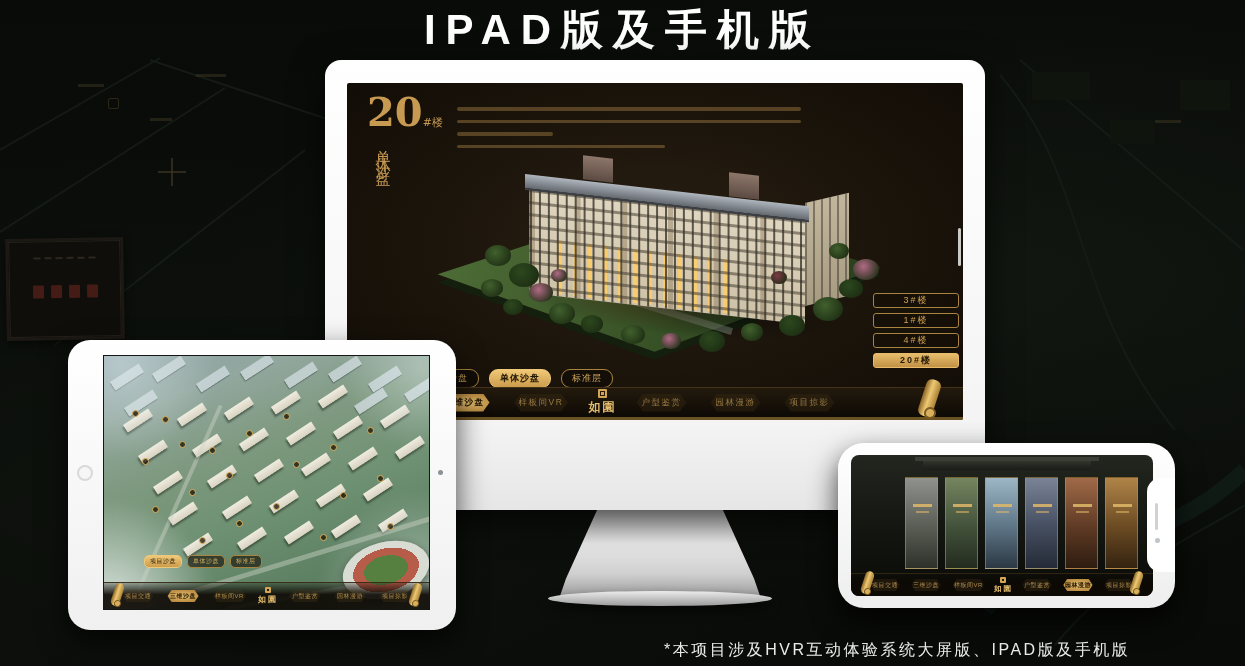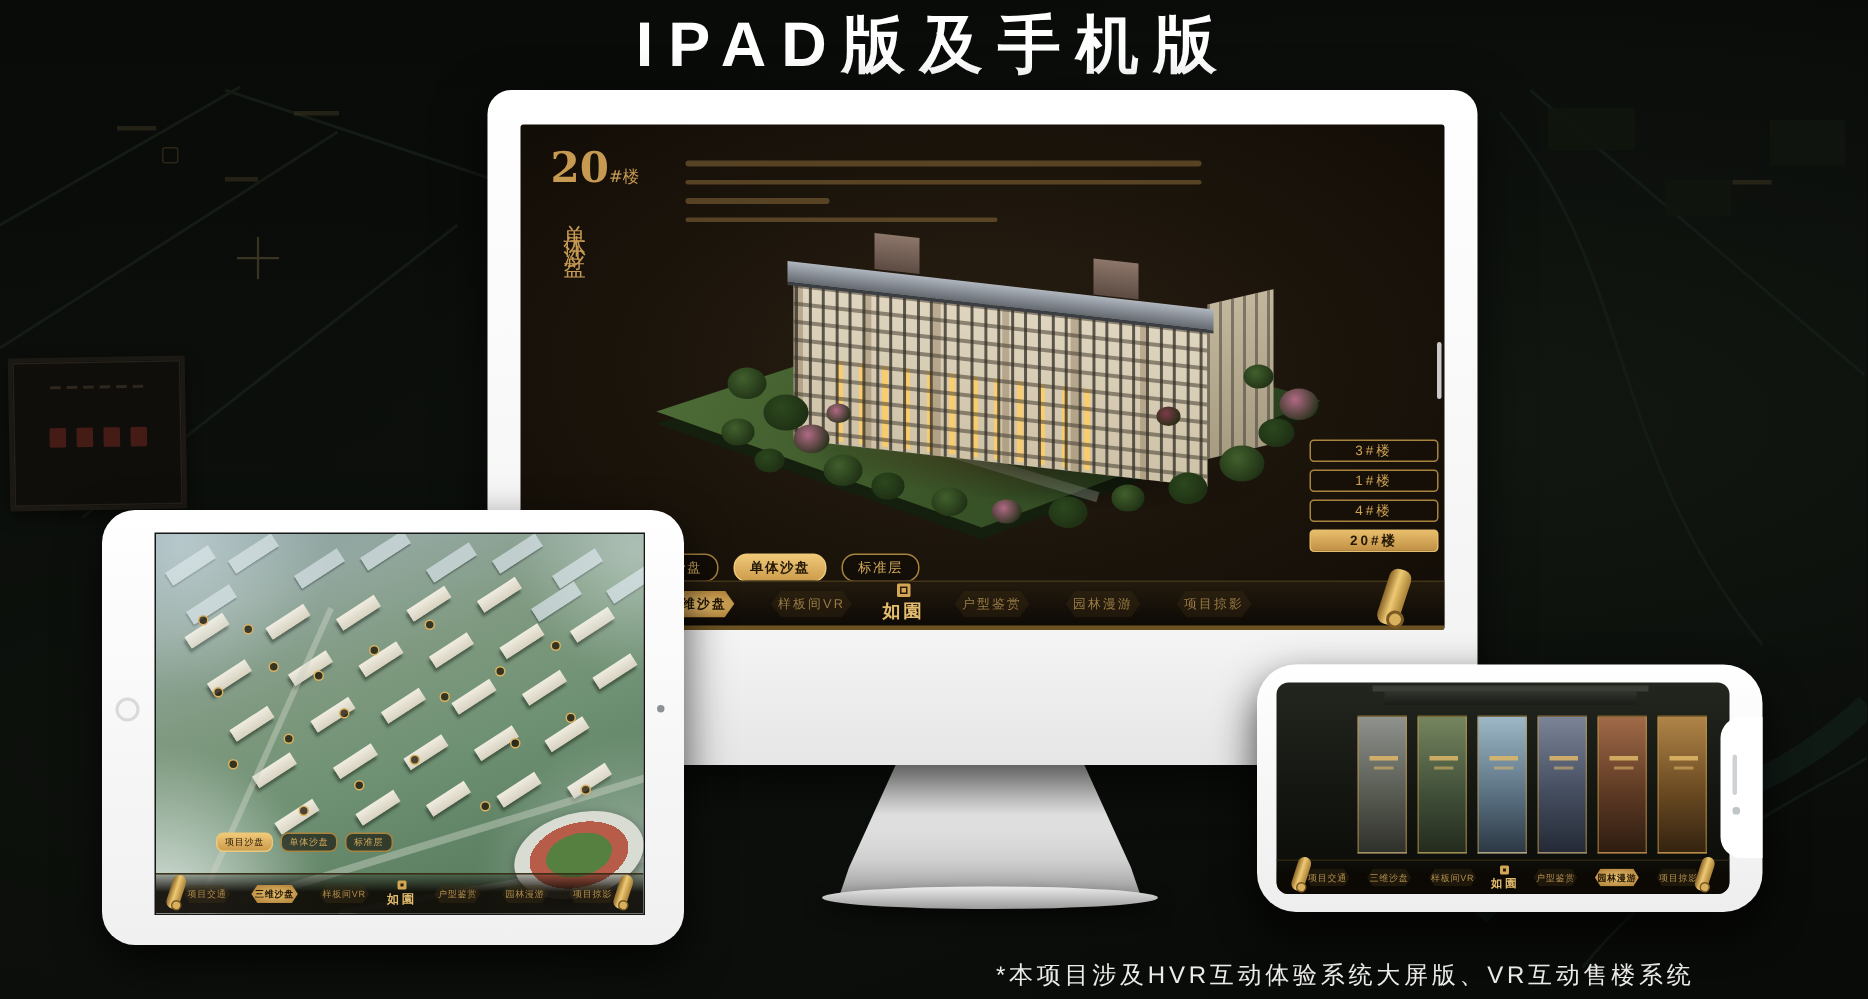--- a/index.html
+++ b/index.html
@@ -38,21 +38,21 @@
     overflow:hidden; border-radius:2px; }
   .monitor-stand { position:absolute; left:560px; top:508px; width:200px; height:88px; z-index:1;
     background:linear-gradient(180deg,#b9b9b9,#e9e9e9 40%,#cfcfcf 75%,#a0a0a0);
     clip-path:polygon(19% 0,81% 0,97% 80%,100% 100%,0 100%,3% 80%); }
   .stand-base { position:absolute; left:548px; top:591px; width:224px; height:15px; z-index:1;
     border-radius:50%; background:linear-gradient(180deg,#ececec,#9b9b9b);
     box-shadow:0 5px 12px rgba(0,0,0,.55); }
 
   
   .block-title { position:absolute; left:20px; top:12px; color:#c79a52; }
-  .block-num { font-family:"DejaVu Serif",serif; font-size:28px; font-weight:600; line-height:34px; }
+  .block-num { font-family:"DejaVu Serif",serif; font-size:40px; font-weight:600; line-height:34px; }
   .block-unit { font-size:11px; font-family:"DejaVu Serif",serif; }
   .block-vert { writing-mode:vertical-rl; font-family:"DejaVu Serif",serif; font-size:15px;
     letter-spacing:7px; margin-top:8px; margin-left:6px; height:120px; color:#c79a52; }
   .desc-lines { position:absolute; left:110px; top:24px; width:344px; }
   .desc-lines i { display:block; height:3.5px; background:#8a6c3a; opacity:.55;
     border-radius:2px; margin-bottom:9px; }
   .scrollbar-v { position:absolute; right:2px; top:145px; width:3px; height:38px;
     background:rgba(235,235,235,.85); border-radius:2px; }
 
   
@@ -479,13 +479,13 @@
       <span class="p-nav-item">项目掠影</span>
     </div>
     <span class="scroll sm p-scroll-l"></span>
     <span class="scroll sm p-scroll-r"></span>
   </div>
   <div class="phone-notch"></div>
   <div class="phone-speaker"></div>
   <div class="phone-cam"></div>
 </div>
 
-<div class="footnote">*本项目涉及HVR互动体验系统大屏版、VR互动售楼系统</div>
+<div class="footnote">*本项目涉及HVR互动体验系统大屏版、IPAD版及手机版</div>
 
 </body></html>

